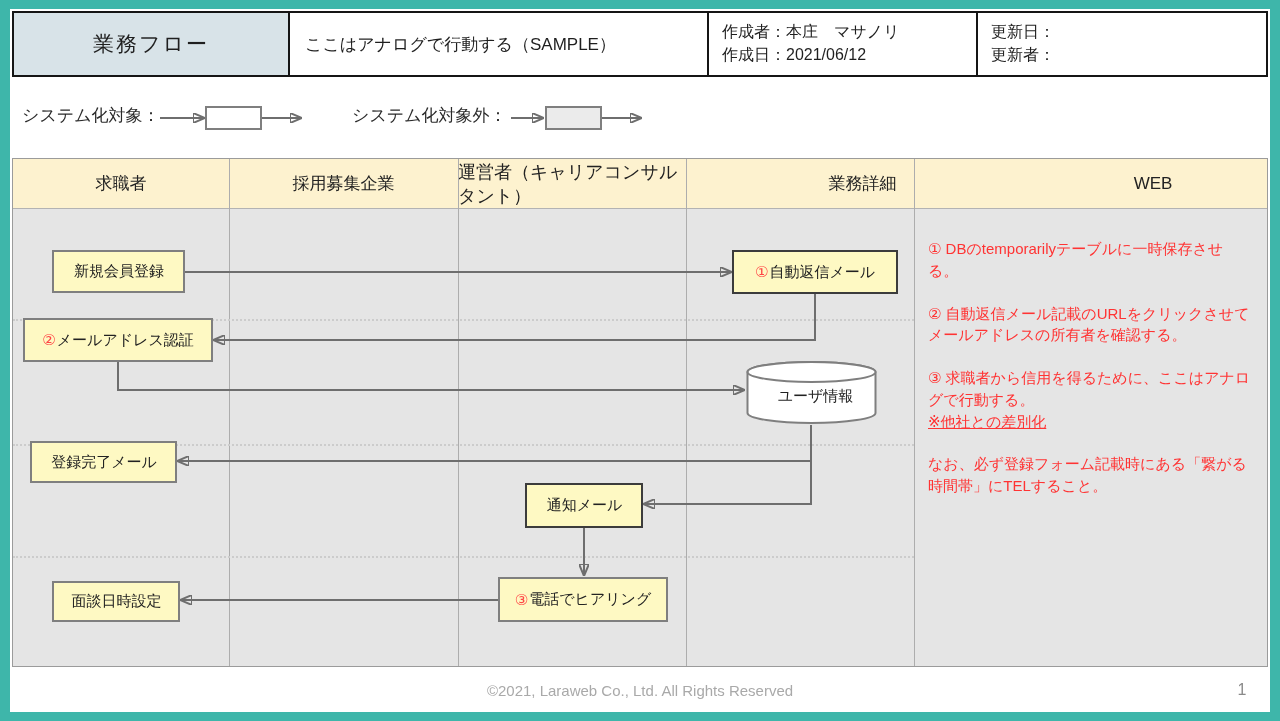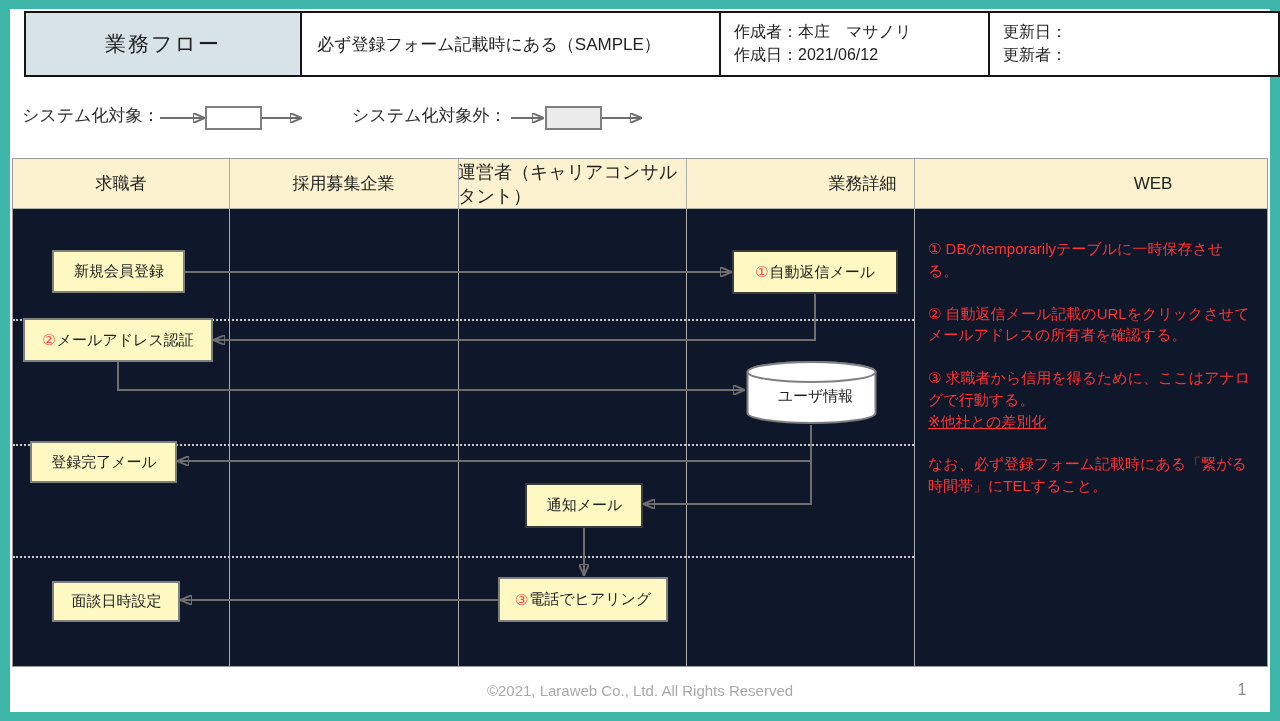--- a/index.html
+++ b/index.html
@@ -8,42 +8,42 @@
     position:relative;
     background:#3eb6aa;
     font-family:"Liberation Sans","DejaVu Sans",sans-serif;
     color:#1f1f1f;
     overflow:hidden;
   }
   .page { position:absolute; left:10px; top:9px; width:1260px; height:703px; background:#ffffff; }
 
   
   .doc-header {
-    position:absolute; left:24px; top:11px; width:1256px; height:66px;
+    position:absolute; left:12px; top:11px; width:1256px; height:66px;
     display:flex; border:2px solid #151515; background:#fff;
   }
   .dh-cell { border-right:2px solid #151515; height:100%; }
   .dh-type  { width:276px; background:#d8e3e8; display:flex; align-items:center; justify-content:center;
               font-size:21px; letter-spacing:2px; }
   .dh-title { width:419px; display:flex; align-items:center; padding-left:15px; font-size:17px; }
   .dh-meta  { width:269px; padding:7px 0 16px 13px; font-size:16px; line-height:1.45; }
   .dh-last  { border-right:none; flex:1; }
 
   
   .legend-label { position:absolute; top:104px; font-size:17px; color:#2a2a2a; }
   .lg1 { left:22px; }
   .lg2 { left:352px; }
   .legend-box { position:absolute; top:106px; width:57px; height:24px; border:2px solid #7f7f7f; }
   .lb1 { left:205px; background:#ffffff; }
   .lb2 { left:545px; background:#ebebeb; }
 
   
   .flow-table {
     position:absolute; left:12px; top:158px; width:1256px; height:509px;
-    border:1px solid #9b9b9b; background:#0f172a;
+    border:1px solid #9b9b9b; background:#e5e5e5;
   }
   .lane-header { display:flex; height:50px; background:#fdf2cf; border-bottom:1px solid #b3b3b3; }
   .lane-cell { display:flex; align-items:center; justify-content:center; font-size:17px; color:#222; }
   .lc1 { width:216px; } .lc2 { width:229px; } .lc3 { width:228px; font-size:18px; }
   .lc4 { width:228px; } .lc5 { flex:1; }
   .vline { position:absolute; top:0; bottom:0; width:1px; background:#adadad; }
   .v1 { left:216px; } .v2 { left:445px; } .v3 { left:673px; } .v4 { left:901px; }
   .dotline { position:absolute; left:0; width:901px; height:0; border-top:2px dotted #cccccc; }
   .d1 { top:160px; } .d2 { top:285px; } .d3 { top:397px; }
 
@@ -90,21 +90,21 @@
 </head>
 <body>
 
 <div class="page"></div>
 
 <div class="doc-header">
   <div class="dh-cell dh-type">
     <span>業務フロー</span>
   </div>
   <div class="dh-cell dh-title">
-    <span>必ず登録フォーム記載時にある（SAMPLE）</span>
+    <span>ここはアナログで行動する（SAMPLE）</span>
   </div>
   <div class="dh-cell dh-meta">
     <div>作成者：本庄　マサノリ</div>
     <div>作成日：2021/06/12</div>
   </div>
   <div class="dh-cell dh-meta dh-last">
     <div>更新日：</div>
     <div>更新者：</div>
   </div>
 </div>

